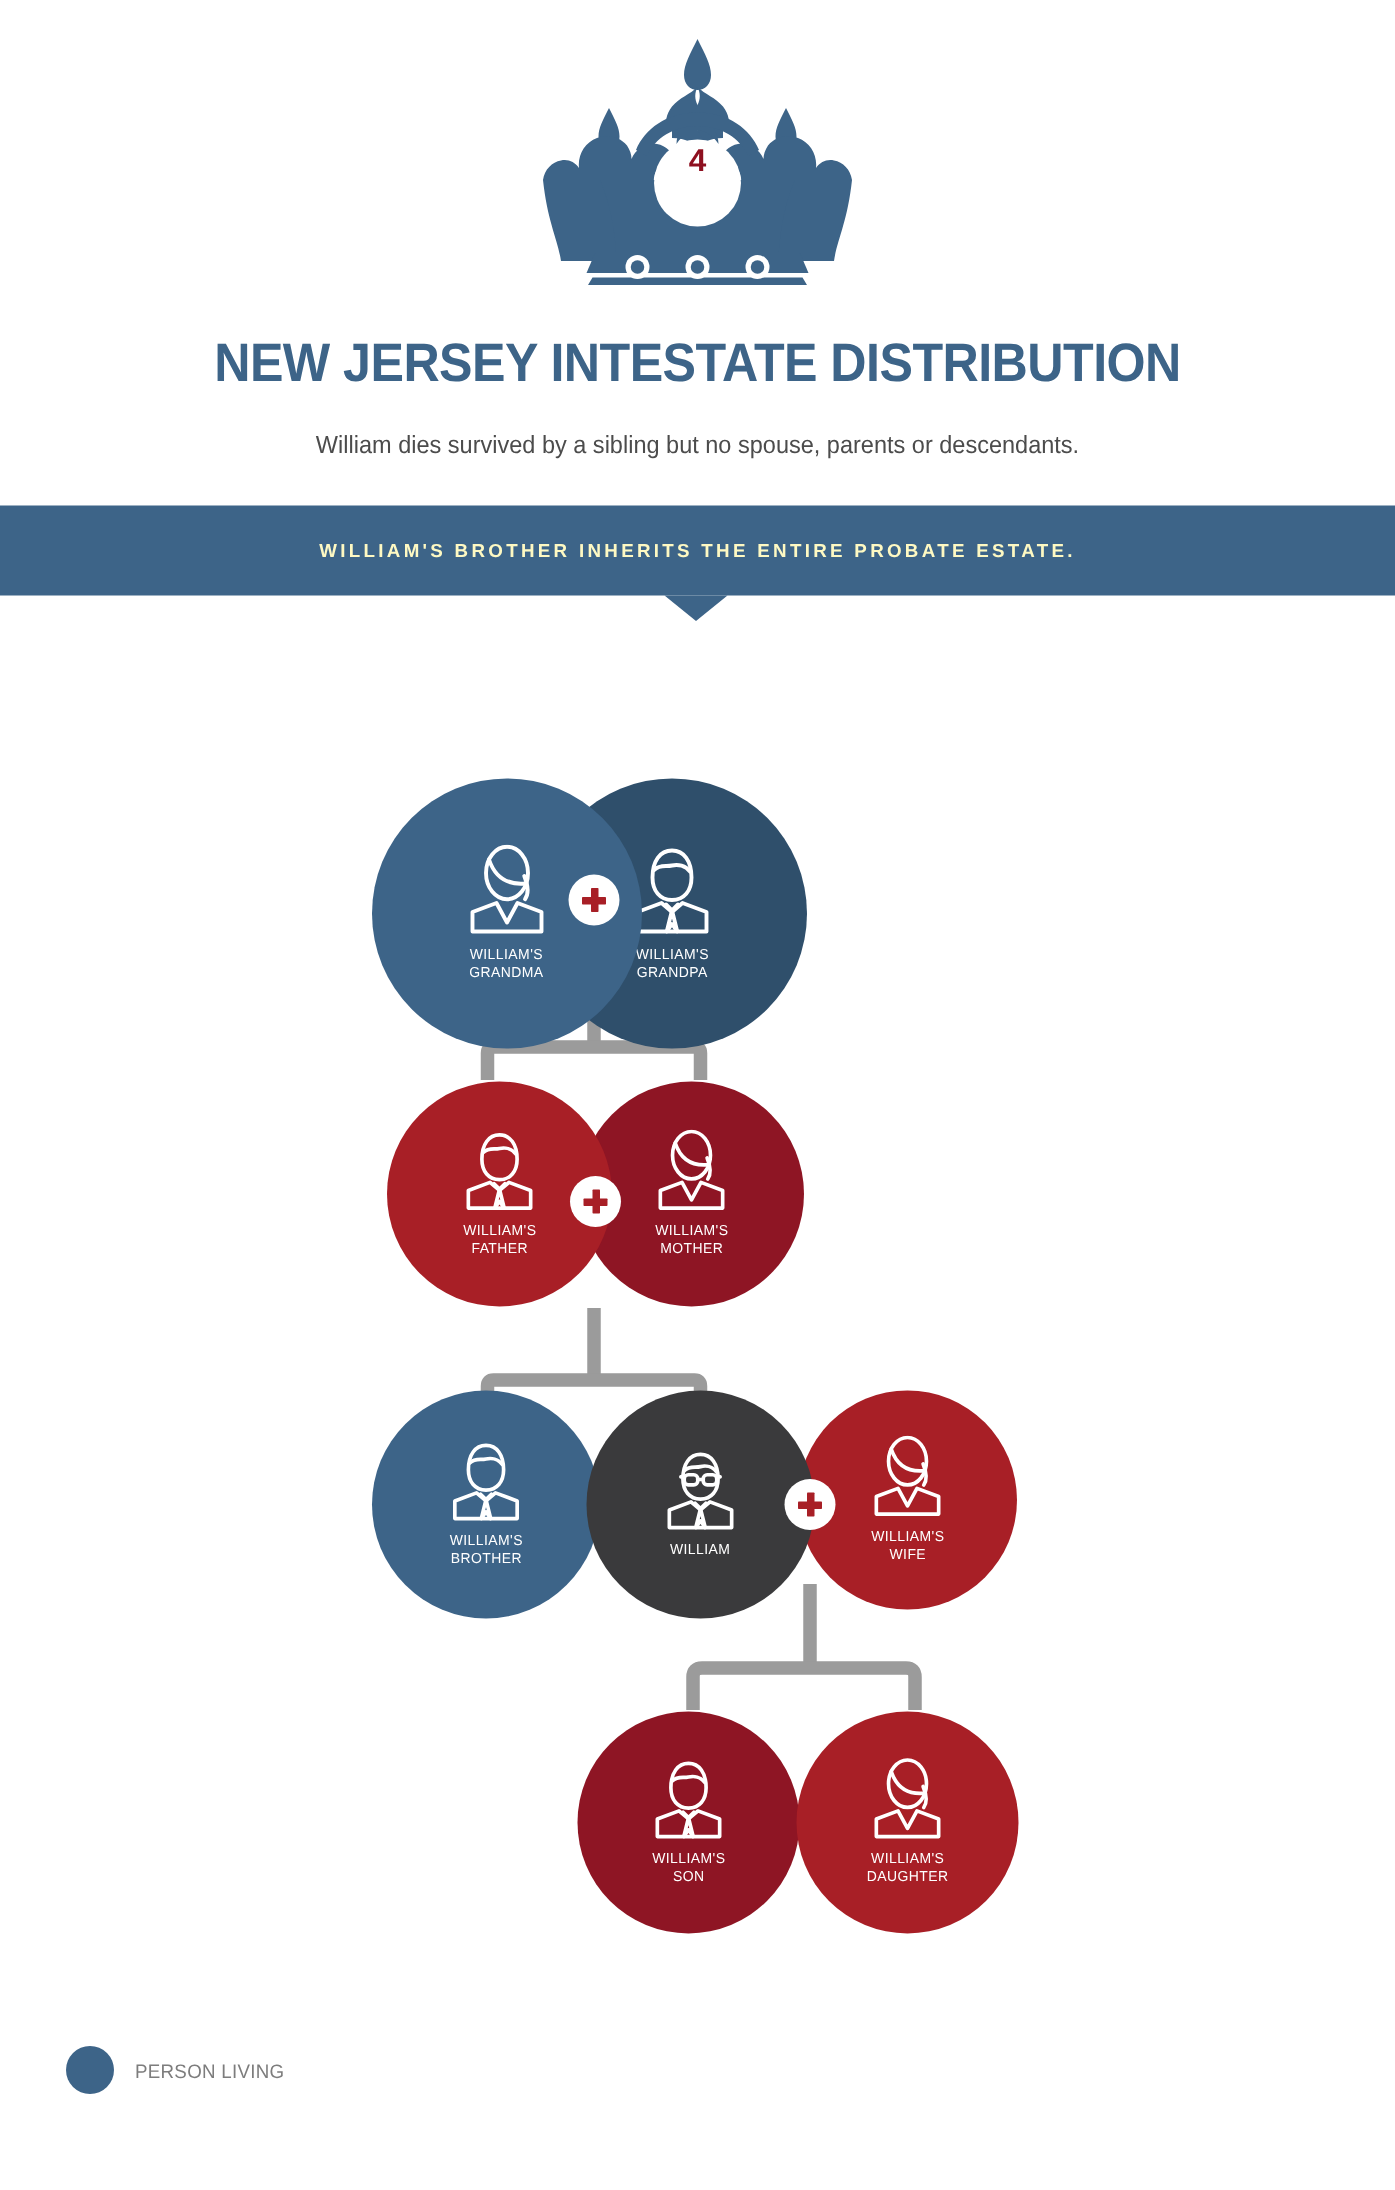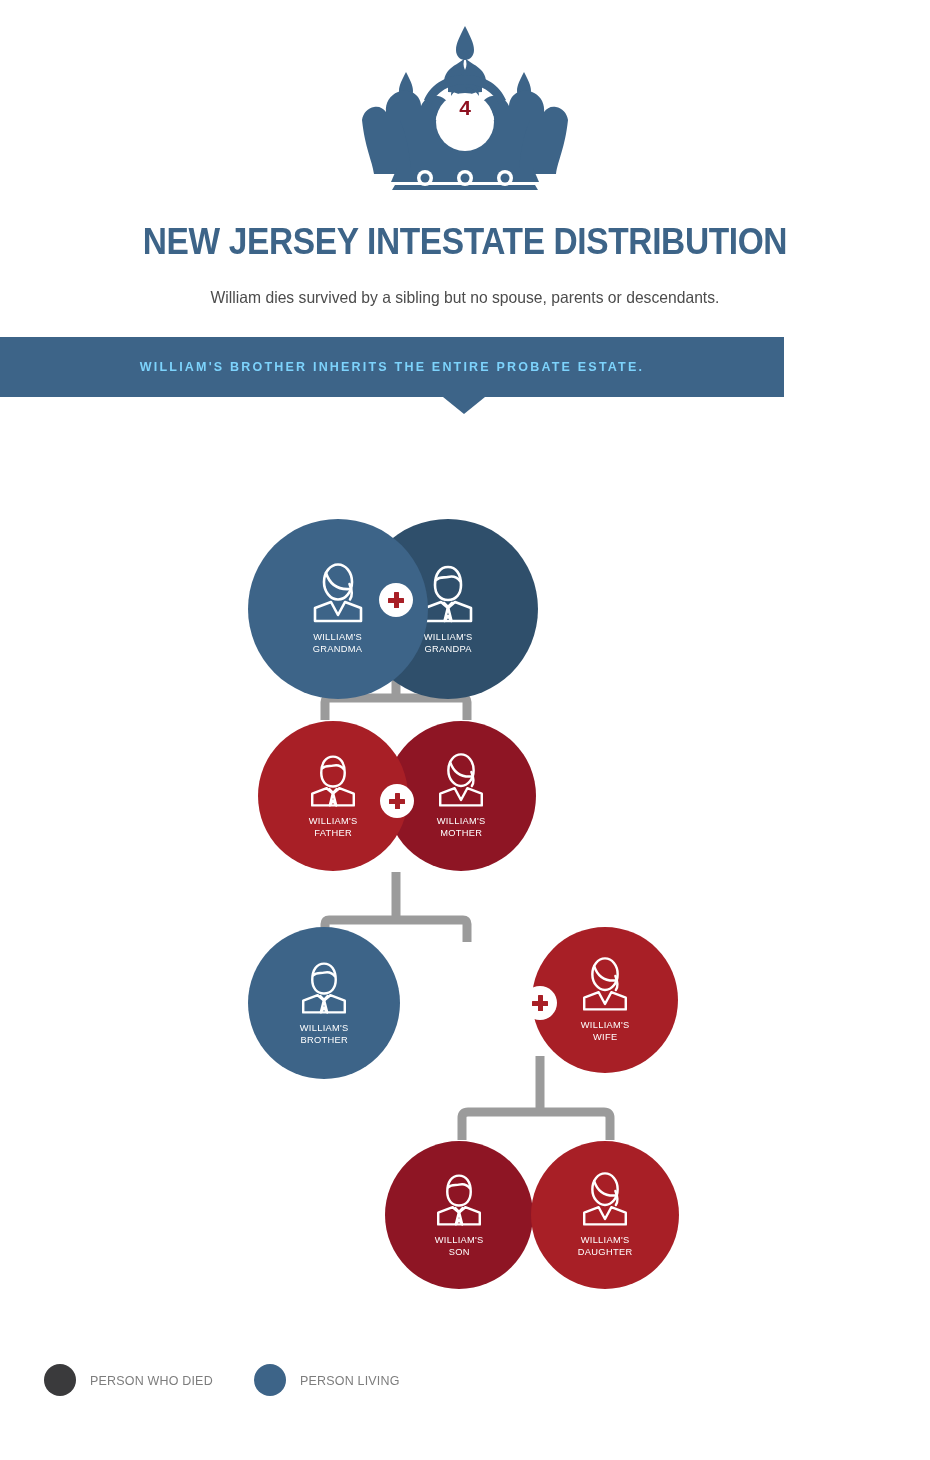--- a/index.html
+++ b/index.html
@@ -29,22 +29,22 @@
     white-space: nowrap;
   }
   .subtitle {
     position: absolute; left: 0; top: 288px; width: 930px; text-align: center;
     font-size: 16.5px; color: #4c4c4c; font-weight: 400;
     transform: scaleX(0.95); transform-origin: center top;
   }
 
   
   .banner {
-    position: absolute; left: 0; top: 337px; width: 784px; height: 60px;
-    background: #3d6488; color: #7dd3fc;
+    position: absolute; left: 0; top: 337px; width: 930px; height: 60px;
+    background: #3d6488; color: #fef9c3;
     display: flex; align-items: center; justify-content: center;
   }
   .banner-text {
     font-size: 12.5px; font-weight: bold; letter-spacing: 2.2px;
     text-transform: uppercase; white-space: nowrap;
   }
   .banner-notch {
     position: absolute; left: 443px; top: 397px;
     width: 0; height: 0;
     border-left: 21px solid transparent;
@@ -232,20 +232,39 @@
           <path d="M28 40 L32 44 L36 40"></path>
           <path d="M32 44 L28.5 58 L32 53 L35.5 58 Z"></path>
         </g>
       </svg>
       <div class="node-label">
         <span>WILLIAM'S</span>
         <span>BROTHER</span>
       </div>
     </div>
 
+    <div class="node" style="left:391px; top:891px; width:152px; height:152px; background:#3a3a3c; z-index:14;">
+      <svg class="icon" width="58" height="56" viewBox="0 0 64 62">
+        <g fill="none" stroke="#ffffff" stroke-width="2.7" stroke-linejoin="round" stroke-linecap="round">
+          <path d="M19 22 C19 11 24 4 32 4 C40 4 45 11 45 22 C45 31 40 37 32 37 C24 37 19 31 19 22 Z"></path>
+          <path d="M20 16 C24 12 28 14 32 13 C36 12 41 13 44 17"></path>
+          <rect x="20" y="19" width="10" height="7.5" rx="3"></rect>
+          <rect x="34" y="19" width="10" height="7.5" rx="3"></rect>
+          <path d="M30 22.5 L34 22.5"></path>
+          <path d="M17.5 20.5 L20 20"></path>
+          <path d="M46.5 20.5 L44 20"></path>
+          <path d="M9 58 L9 45 L25 39 L32 45 L39 39 L55 45 L55 58 Z"></path>
+          <path d="M28 40 L32 44 L36 40"></path>
+          <path d="M32 44 L28.5 58 L32 53 L35.5 58 Z"></path>
+        </g>
+      </svg>
+      <div class="node-label">
+        <span>WILLIAM</span>
+      </div>
+    </div>
 
     <div class="node" style="left:532px; top:891px; width:146px; height:146px; background:#a81f26; z-index:13;">
       <svg class="icon" width="58" height="56" viewBox="0 0 64 62">
         <g fill="none" stroke="#ffffff" stroke-width="2.7" stroke-linejoin="round" stroke-linecap="round">
           <ellipse cx="32" cy="19" rx="14" ry="17.5"></ellipse>
           <path d="M20 10 C24 22 32 27 44 26"></path>
           <path d="M43.5 21 C46 27 46.5 33 44 36.5"></path>
           <path d="M9 58 L9 45 L25 39 L32 52 L39 39 L55 45 L55 58 Z"></path>
         </g>
       </svg>
@@ -287,22 +306,18 @@
       <div class="node-label">
         <span>WILLIAM'S</span>
         <span>DAUGHTER</span>
       </div>
     </div>
 
   </div>
 
   <div class="legend">
     <div class="legend-item">
-      <span class="legend-dot" style="background:#3a3a3c;"></span>
-      <span class="legend-label">PERSON WHO DIED</span>
-    </div>
-    <div class="legend-item">
       <span class="legend-dot" style="background:#3d6488;"></span>
       <span class="legend-label">PERSON LIVING</span>
     </div>
   </div>
 
 </div>
 
 </body></html>

